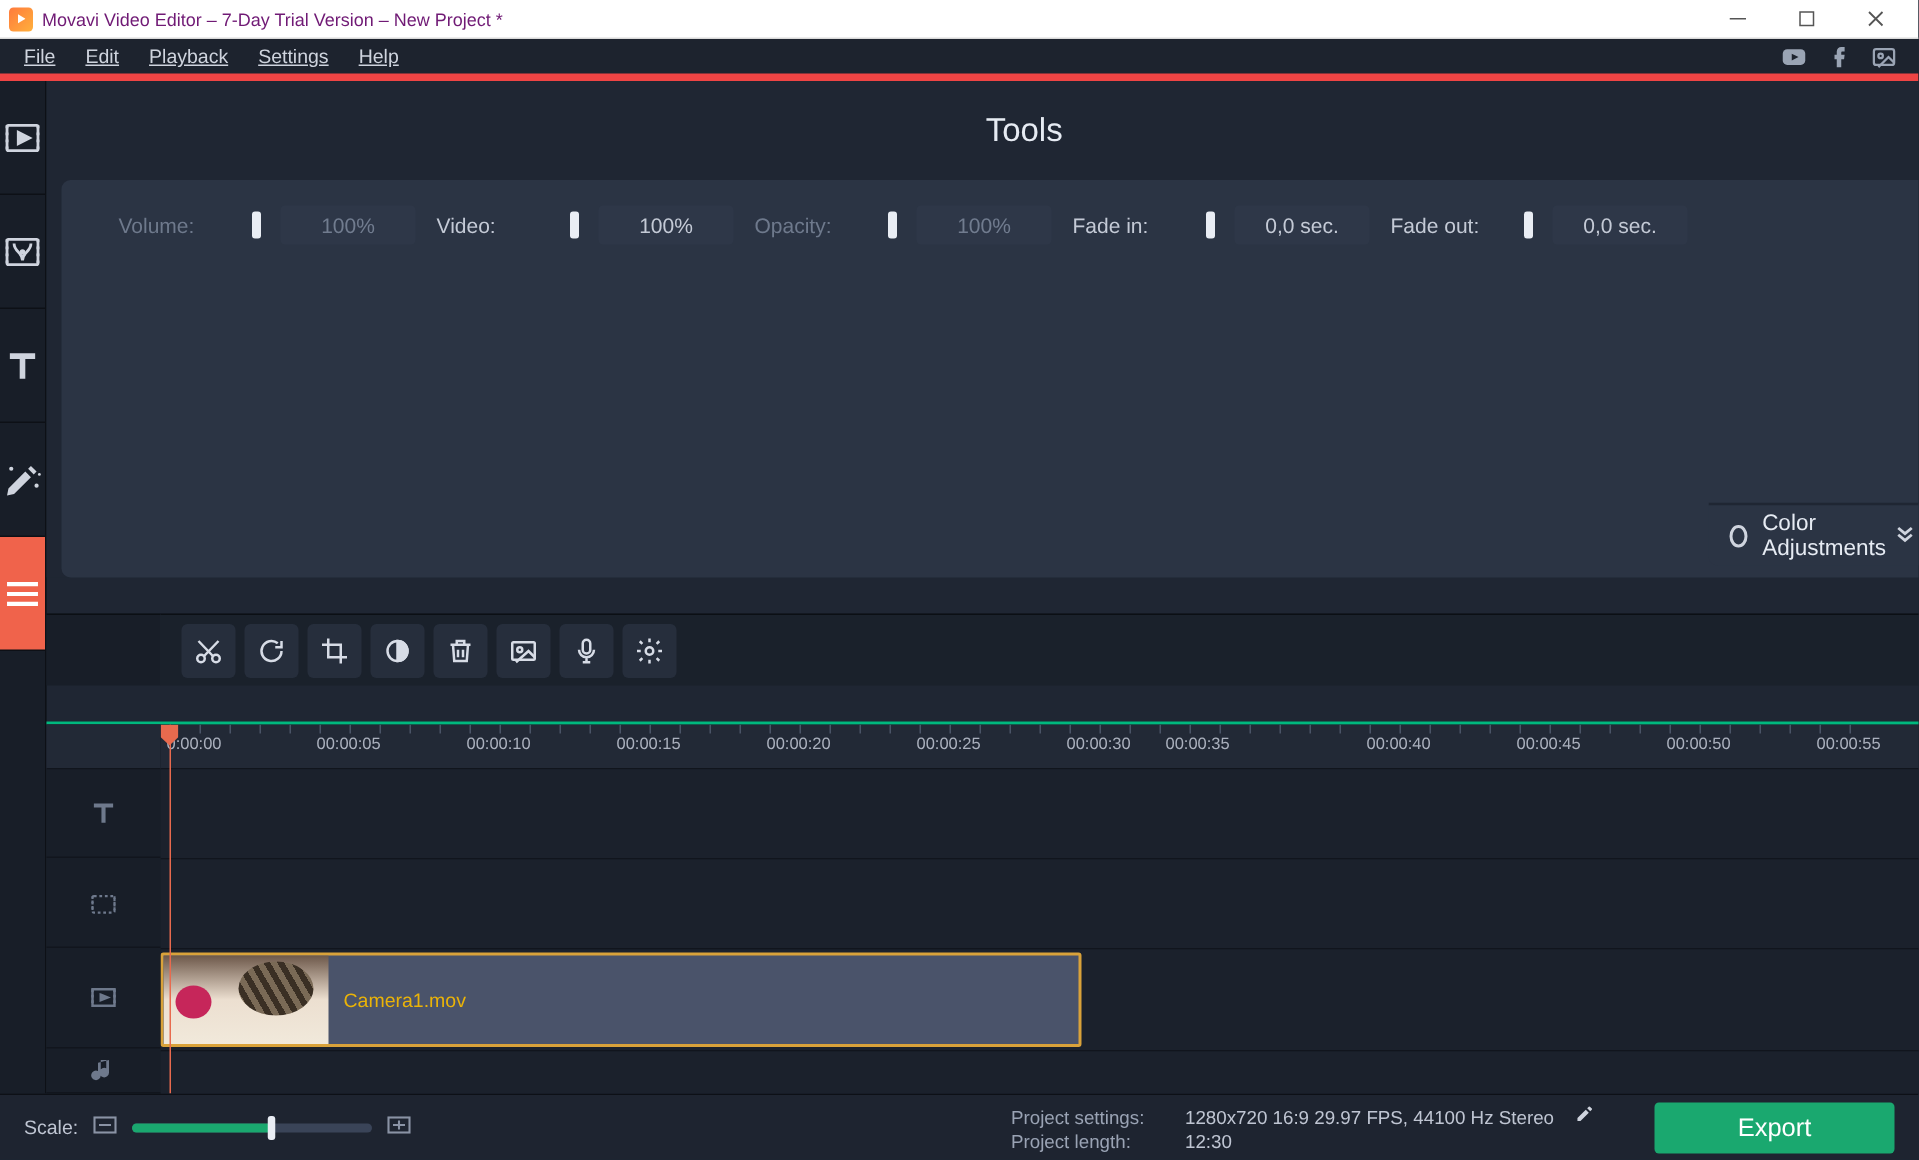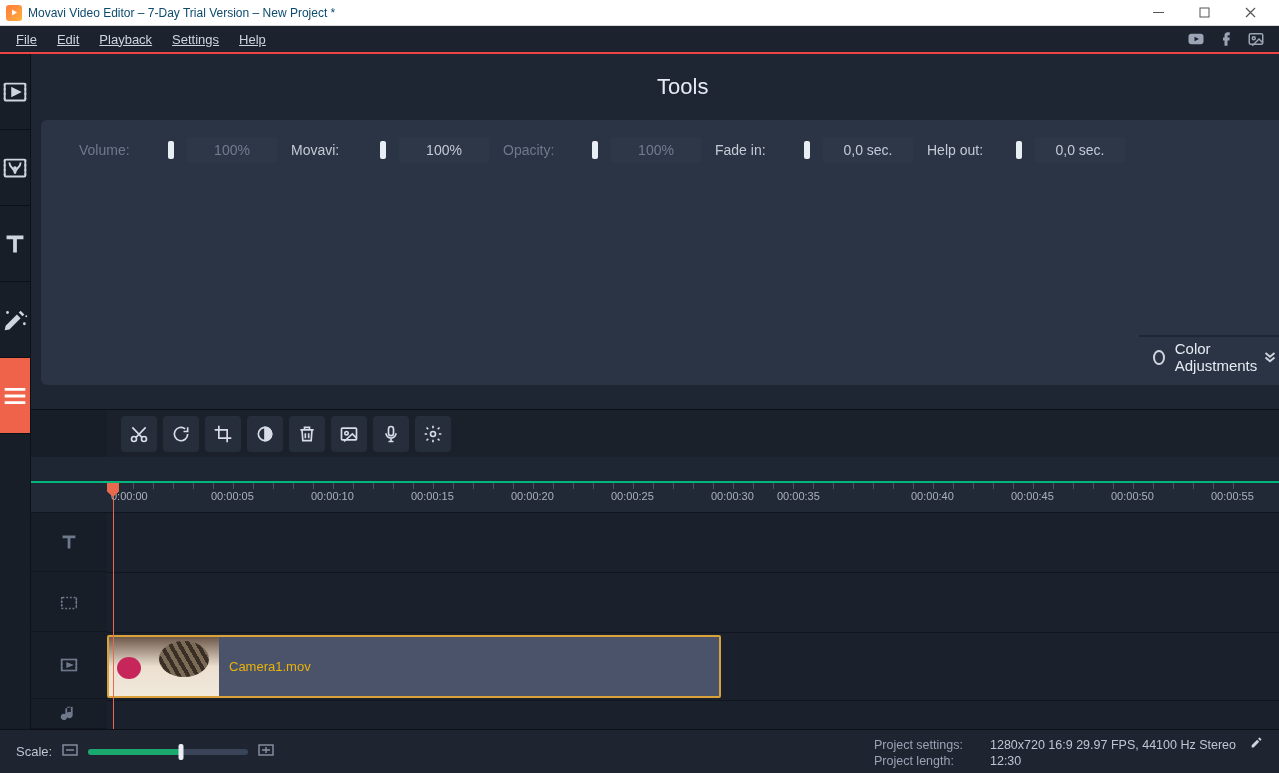--- a/index.html
+++ b/index.html
@@ -29,21 +29,21 @@
     height: 773px;
     overflow: hidden;
     position: relative;
     display:flex;
     flex-direction:column;
   }
   
   .titlebar {
     height: 26px;
     background: var(--win-bg);
-    color: #0c4a6e;
+    color: #701a75;
     display: flex;
     align-items: center;
     padding: 0 6px;
     font-size: 12px;
     border-bottom: 1px solid #d9d9d9;
   }
   .titlebar .app-icon {
     width:16px; height:16px; margin-right:6px;
     background: linear-gradient(135deg,#ff7a3c,#ffb03c);
     border-radius:3px; position:relative;
@@ -52,21 +52,21 @@
   .titlebar .win-controls { margin-left:auto; display:flex; }
   .titlebar .win-btn { width:46px; height:26px; display:flex; align-items:center; justify-content:center; color:#555;}
   .titlebar .win-btn svg{width:11px;height:11px;}
   
   .menubar {
     height: 28px;
     background: #1d232e;
     display:flex;
     align-items:center;
     padding: 0 6px;
-    border-bottom:2px solid #ef4444;
+    border-bottom:5px solid #ef4444;
   }
   .menubar .menu-item { padding:4px 10px; color:#cfd4de;}
   .menubar .menu-item .ul { text-decoration:underline; }
   .menubar .social { margin-left:auto; display:flex; gap:12px; padding-right:8px;}
   .menubar .social .sicon { width:18px;height:18px;color:#9aa4b4; display:flex;align-items:center;justify-content:center;}
   
   .main {
     flex:1;
     display:flex;
     min-height:0;
@@ -449,21 +449,21 @@
           <div class="trow">
             <div class="label">Volume:</div>
             <div class="slider">
               <div class="track"></div>
                 <div class="thumb" style="left:28%"></div>
             </div>
             <div class="valbox dim">100%</div>
           </div>
 
           <div class="trow active">
-            <div class="label">Movavi:</div>
+            <div class="label">Video:</div>
             <div class="slider">
               <div class="track"></div>
                 <div class="fill" style="width:8%"></div>
                 <div class="thumb" style="left:8%"></div>
             </div>
             <div class="valbox">100%</div>
           </div>
 
           <div class="trow">
             <div class="label">Opacity:</div>
@@ -478,21 +478,21 @@
           <div class="trow active">
             <div class="label">Fade in:</div>
             <div class="slider">
               <div class="track"></div>
                 <div class="thumb" style="left:0%"></div>
             </div>
             <div class="valbox">0,0 sec.</div>
           </div>
 
           <div class="trow active">
-            <div class="label">Help out:</div>
+            <div class="label">Fade out:</div>
             <div class="slider">
               <div class="track"></div>
                 <div class="thumb" style="left:0%"></div>
             </div>
             <div class="valbox">0,0 sec.</div>
           </div>
 
           <div class="section-head">
             <span class="circ"></span>
             <span>Color Adjustments</span>
@@ -745,13 +745,16 @@
       <span>1280x720 16:9 29.97 FPS, 44100 Hz Stereo</span>
       <span class="pen"><svg width="13" height="13" viewBox="0 0 24 24" fill="currentColor">
             <path d="M3 17.25V21h3.75L17 10.75l-3.75-3.75L3 17.25zM20.7 7.05a1 1 0 0 0 0-1.4l-2.35-2.35a1 1 0 0 0-1.4 0L15 5.25 18.75 9l1.95-1.95z"></path>
           </svg></span>
     </div>
     <div class="line">
       <span class="lab">Project length:</span>
       <span>12:30</span>
     </div>
   </div>
+  <div class="export-btn">
+      <span>Export</span>
+    </div>
 </div>
 
 </body></html>

